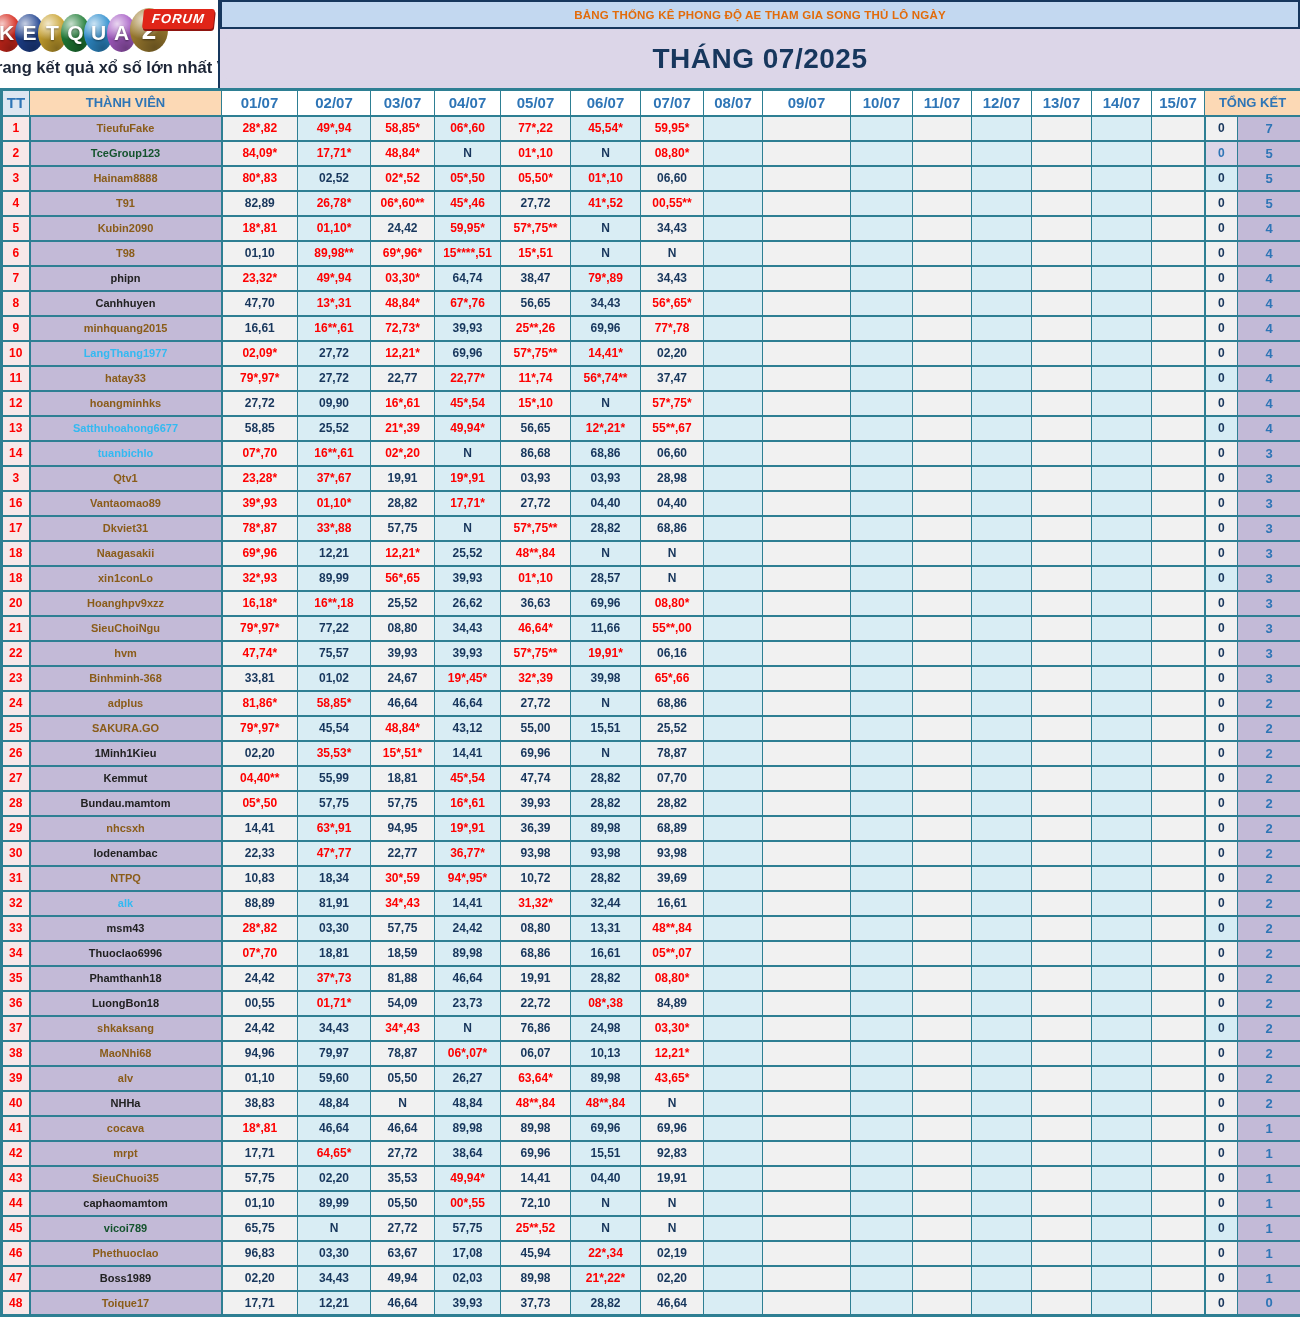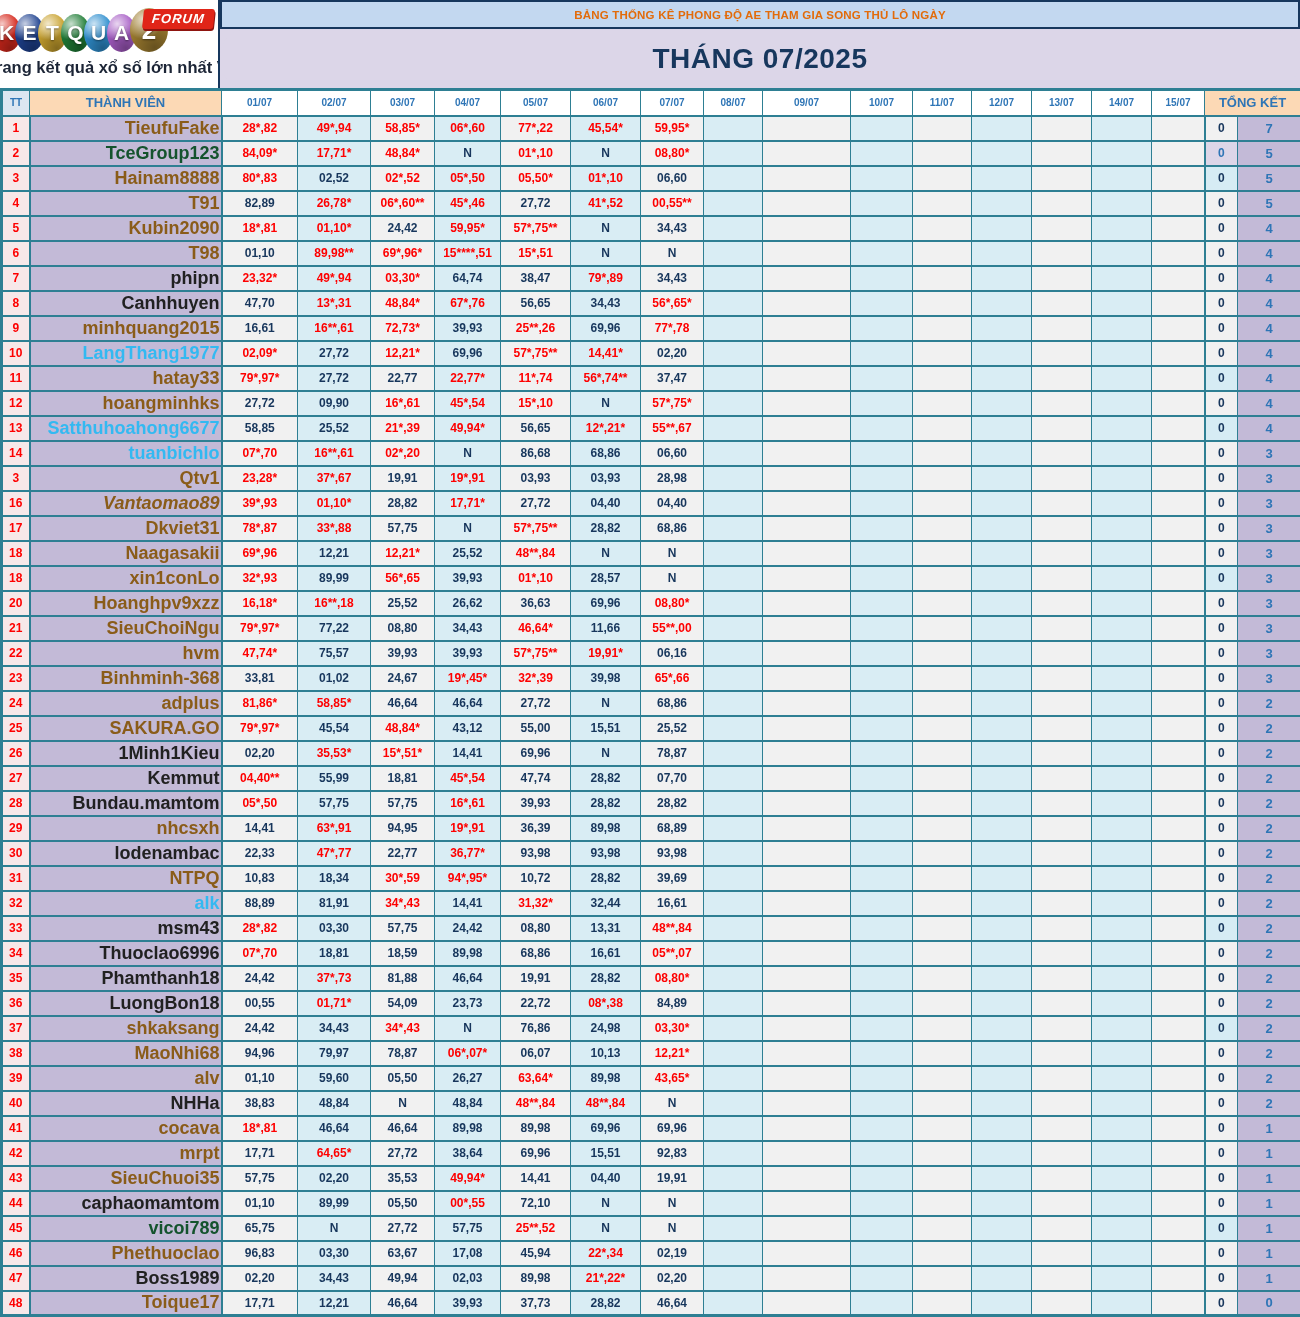--- a/index.html
+++ b/index.html
@@ -32,38 +32,38 @@
   .title-area { flex:1; display:flex; align-items:center; justify-content:center;
                 background:#dcd6e8; color:#17375d; font-weight:bold; font-size:28px;
                 letter-spacing:.5px;border-radius:27px; }
 
   
   table { border-collapse:collapse; table-layout:fixed; width:1300px;
           border:3px solid #2e7f93; }
   th, td { border:1px solid #2e7f93; border-top-width:2px; border-bottom-width:2px;
            height:25px; padding:0 1px; text-align:center; vertical-align:middle;
            font-weight:bold; font-size:12px; white-space:nowrap; overflow:hidden; }
-  thead th { height:26px; background:#fff; color:#2e75b6; font-size:10px; }
+  thead th { height:26px; background:#fff; color:#2e75b6; font-size:15px; }
   th.h-tt   { background:#dce6f1; }
   th.h-member, th.h-summary { background:#fcd9b5; font-size:13px;margin-left:27px; }
   td.tt-cell   { background:#f7e8e9; color:#fe0000; border-right-width:2px; }
-  td.name-cell { background:#c3bad7; border-right-width:2px; font-size:18px;text-align:right; }
+  td.name-cell { background:#c3bad7; border-right-width:2px; font-size:11px; }
   td.g { background:#f1f1f1; }
   td.c { background:#d9edf4; }
   td.zero-cell  { background:#f1f1f1; color:#17365c; border-left-width:2px; }
   td.zero-cell.cyan { background:#d6ecf4; }
   td.zero-cell.lav  { background:#dcd6e8; color:#2e75b6; }
   td.total-cell { background:#c3bad7; color:#2e75b6; font-size:13px; }
   .v-hit  { color:#fe0000; }
   .v-miss { color:#17365c; }
   .n-brown  { color:#8a5c19; }
   .n-black  { color:#212121; }
   .n-cyan   { color:#33b9f1; }
   .n-orange { color:#14532d; }
-  .n-browni { color:#8a5c19; font-style:italic; }
+  .n-browni { color:#8a5c19; }
 </style>
 </head>
 <body>
 
 <div class="page">
 
   <div class="top">
     <div class="logo-area">
       <div class="balls">
           <div class="ball" style="background-color: rgb(214, 40, 28);">K</div>

